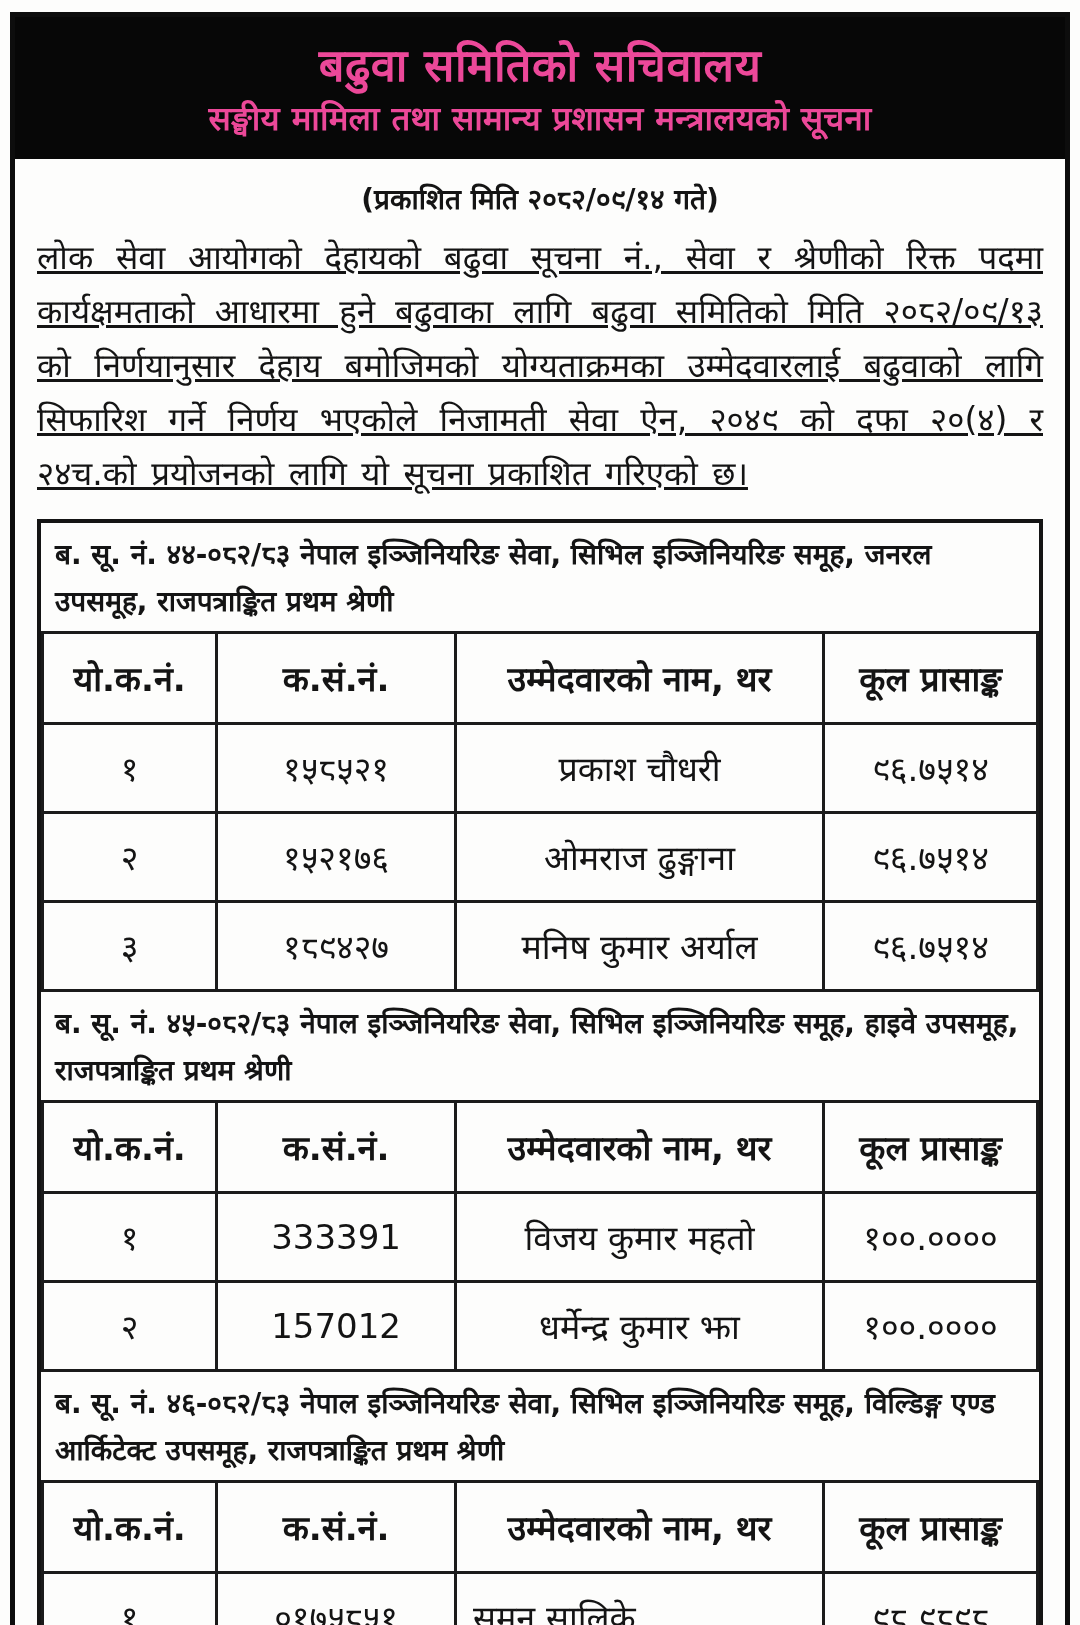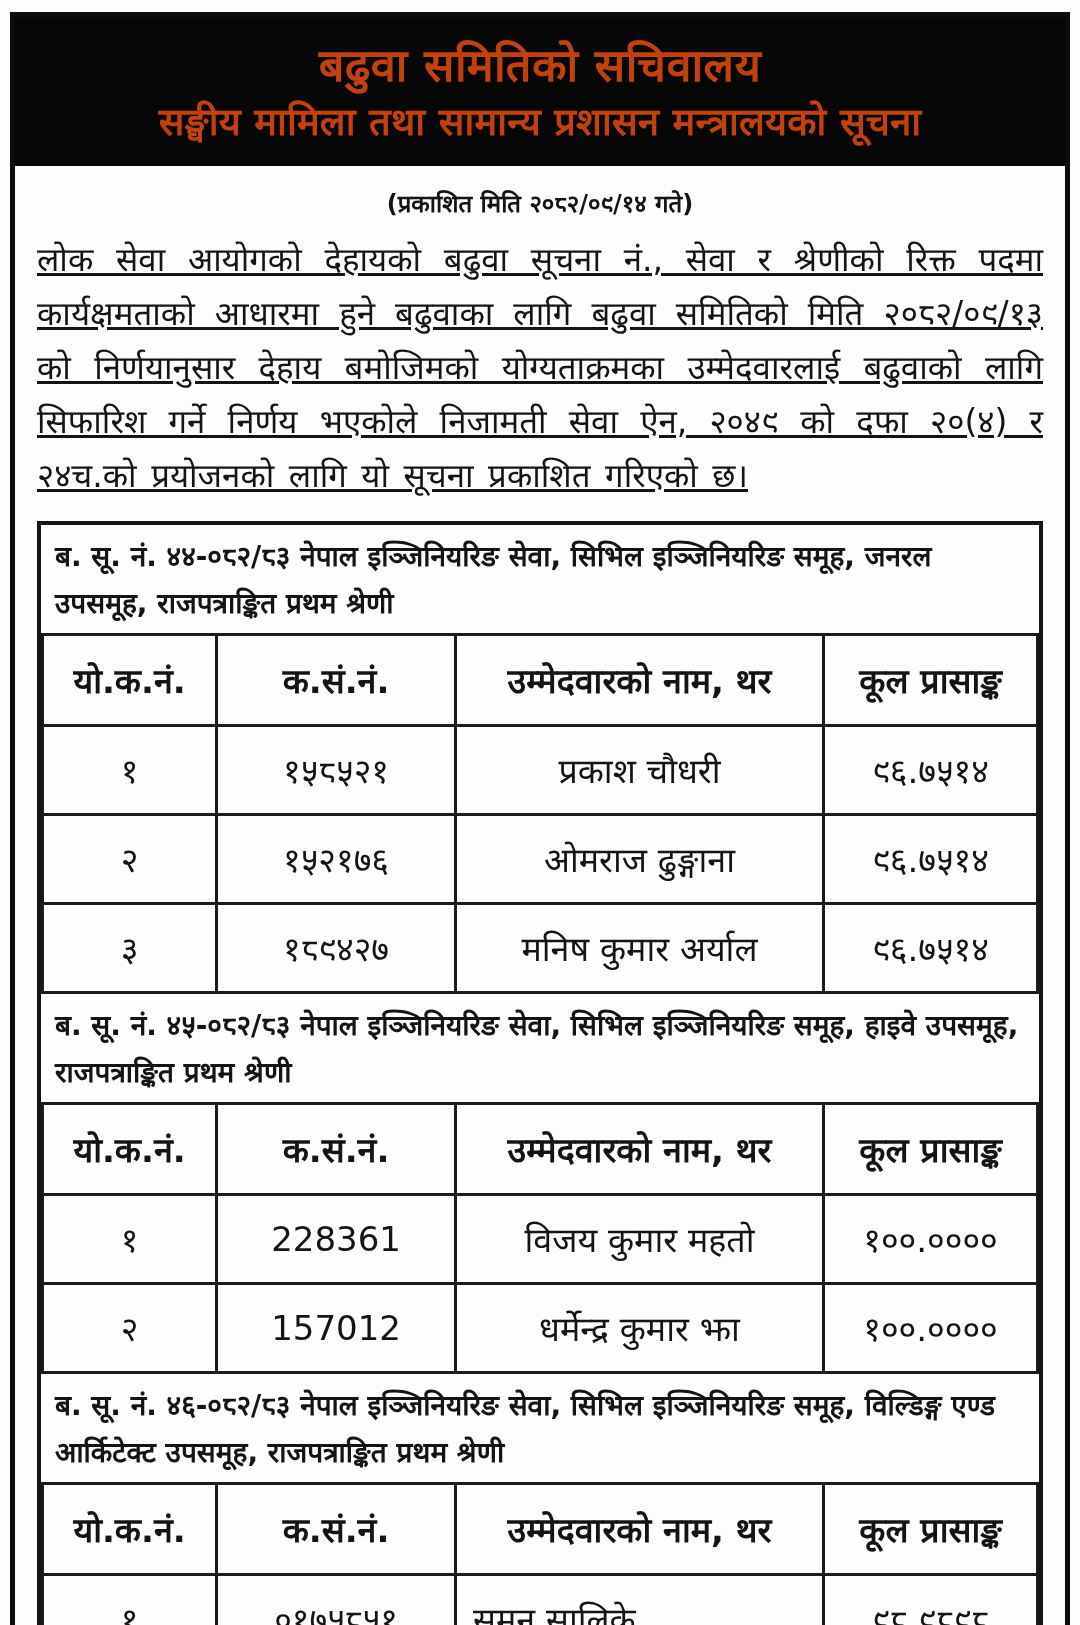--- a/index.html
+++ b/index.html
@@ -13,35 +13,35 @@
     padding: 12px 10px 0 10px;
     overflow: hidden;
   }
   .frame {
     border: 5px solid #0d0d0d;
     box-sizing: border-box;
     background: #fdfdfc;
   }
   .banner {
     background: #070707;
-    color: #c2410c;
+    color: #ec4899;
     text-align: center;
     padding: 16px 6px 18px 6px;
   }
   .banner .t1 {
     font-size: 45px; font-weight: bold; line-height: 1.45;
     letter-spacing: 0.5px;
   }
   .banner .t2 {
-    font-size: 38px; font-weight: bold; line-height: 1.3;
+    font-size: 33px; font-weight: bold; line-height: 1.3;
     letter-spacing: 0.2px; white-space: nowrap;
   }
   .body-area { padding: 14px 20px 0 20px; }
   .date-line {
-    text-align: center; font-size: 24px; font-weight: bold;
+    text-align: center; font-size: 28px; font-weight: bold;
     margin: 6px 0 14px 0;
   }
   .notice-para {
     font-size: 33px; line-height: 54px;
     text-align: justify; margin: 0 2px 18px 2px;
     word-spacing: 4px;
     text-decoration: underline;
   }
   .tables-box {
     border: 4px solid #141414;
@@ -146,21 +146,21 @@
             <tr>
               <th>यो.क.नं.</th>
               <th>क.सं.नं.</th>
               <th>उम्मेदवारको नाम, थर</th>
               <th>कूल प्रासाङ्क</th>
             </tr>
           </thead>
           <tbody>
             <tr>
               <td>१</td>
-              <td>228361</td>
+              <td>333391</td>
               <td>विजय कुमार महतो</td>
               <td>१००.००००</td>
             </tr>
             <tr>
               <td>२</td>
               <td>157012</td>
               <td>धर्मेन्द्र कुमार झा</td>
               <td>१००.००००</td>
             </tr>
           </tbody>

